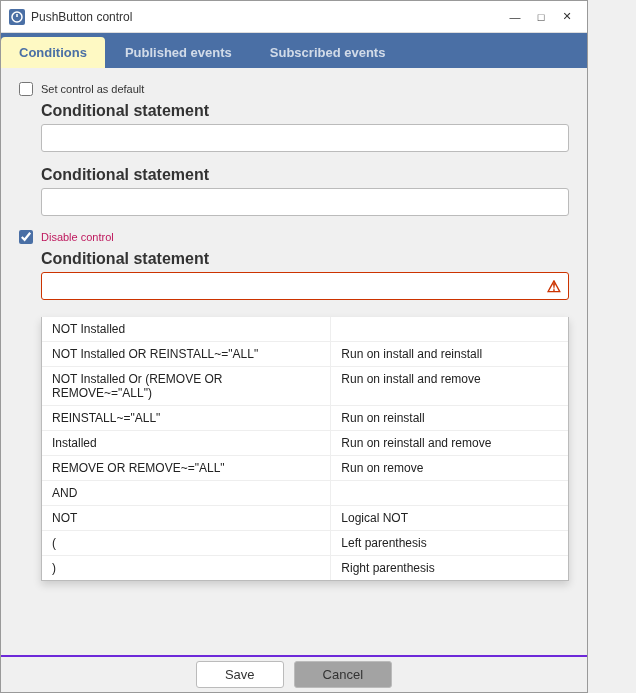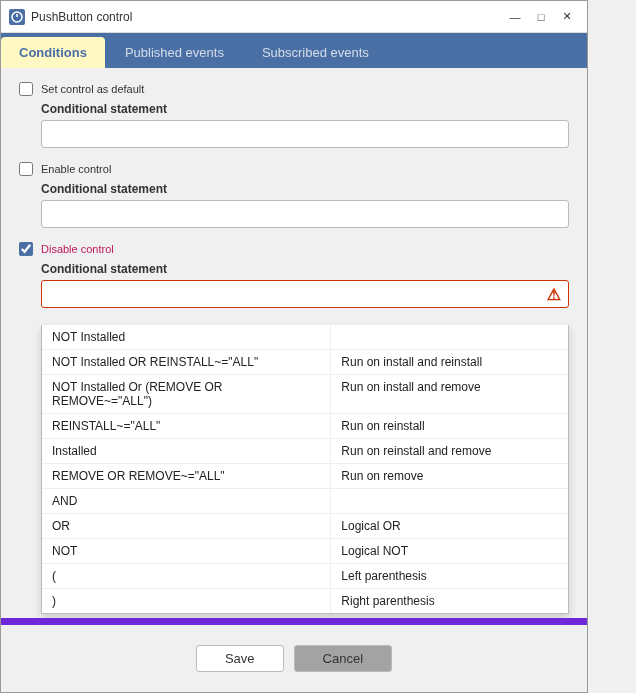--- a/index.html
+++ b/index.html
@@ -76,20 +76,21 @@
       padding-top: 4px;
     }
 
     .tab {
       padding: 8px 18px;
       cursor: pointer;
       color: rgba(255,255,255,0.75);
       font-size: 13px;
       border-radius: 4px 4px 0 0;
       margin-right: 2px;
+      font-weight: bold;
     }
 
     .tab.active {
       background: #fef9c3;
       color: #4a6fa5;
       font-weight: 600;
     }
 
     .content {
       flex: 1;
@@ -119,21 +120,21 @@
     .checkbox-label {
       font-size: 11px;
       color: #333;
     }
 
     .checkbox-label.checked {
       color: #be185d;
     }
 
     .field-label {
-      font-size: 12px;
+      font-size: 16px;
       font-weight: 600;
       color: #333;
       margin-left: 22px;
       margin-bottom: 4px;
     }
 
     .text-input {
       width: calc(100% - 22px);
       margin-left: 22px;
       height: 28px;
@@ -207,23 +208,23 @@
     }
 
     .dropdown-right {
       flex: 0 0 45%;
     }
 
     .footer {
       display: flex;
       justify-content: center;
       gap: 10px;
-      padding: 20px;
+      padding: 4px;
       background: #f0f0f0;
-      border-top: 7px solid #6d28d9;
+      border-top: 2px solid #6d28d9;
       flex-shrink: 0;
     }
 
     .btn {
       padding: 5px 28px;
       border-radius: 3px;
       font-size: 13px;
       cursor: pointer;
       border: 1px solid #bbb;
     }
@@ -270,24 +271,20 @@
     <div class="section">
       <div class="checkbox-row">
         <input type="checkbox" style="">
         <span class="checkbox-label">Set control as default</span>
       </div>
       <div class="field-label">Conditional statement</div>
       <input type="text" class="text-input" value="" style="">
     </div>
 
     <div class="section">
-      <div class="checkbox-row">
-        <input type="checkbox" style="">
-        <span class="checkbox-label">Enable control</span>
-      </div>
       <div class="field-label">Conditional statement</div>
       <input type="text" class="text-input" value="" style="">
     </div>
 
     <div class="section">
       <div class="checkbox-row">
         <input type="checkbox" checked="" style="">
         <span class="checkbox-label checked">Disable control</span>
       </div>
       <div class="field-label">Conditional statement</div>
@@ -318,24 +315,20 @@
               <div class="dropdown-right">Run on reinstall and remove</div>
             </div>
             <div class="dropdown-row">
               <div class="dropdown-left">REMOVE OR REMOVE~="ALL"</div>
               <div class="dropdown-right">Run on remove</div>
             </div>
             <div class="dropdown-row">
               <div class="dropdown-left">AND</div>
             </div>
             <div class="dropdown-row">
-              <div class="dropdown-left">OR</div>
-              <div class="dropdown-right">Logical OR</div>
-            </div>
-            <div class="dropdown-row">
               <div class="dropdown-left">NOT</div>
               <div class="dropdown-right">Logical NOT</div>
             </div>
             <div class="dropdown-row">
               <div class="dropdown-left">(</div>
               <div class="dropdown-right">Left parenthesis</div>
             </div>
             <div class="dropdown-row">
               <div class="dropdown-left">)</div>
               <div class="dropdown-right">Right parenthesis</div>

